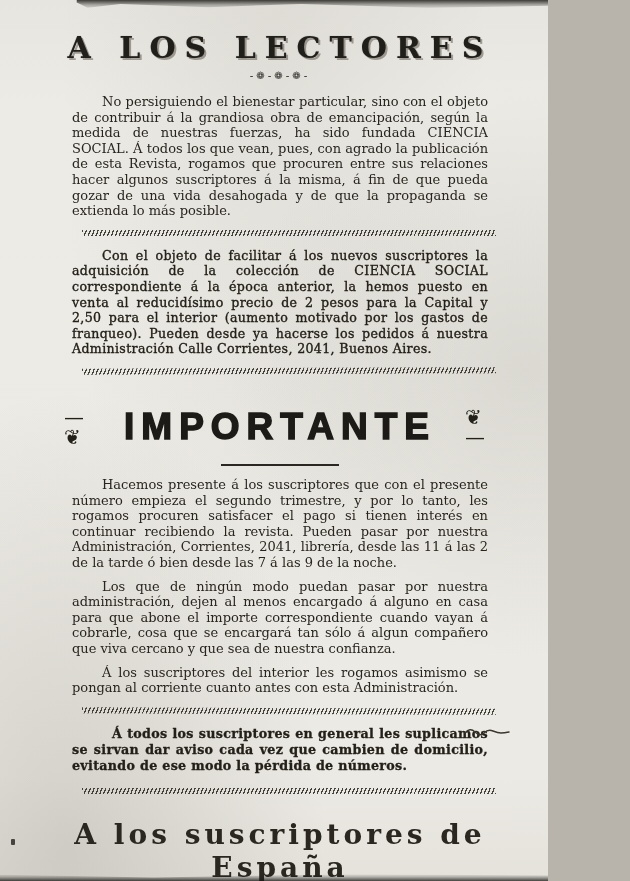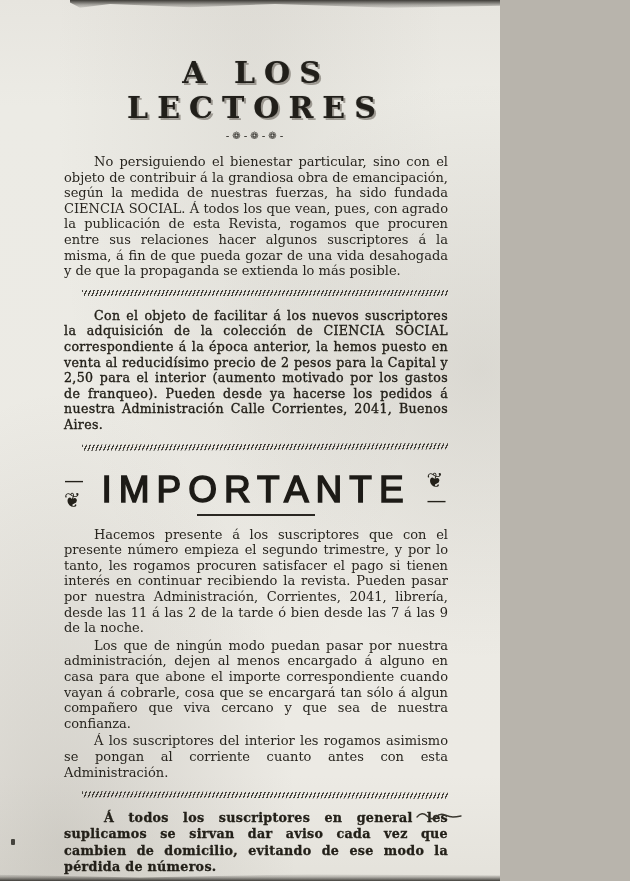--- a/index.html
+++ b/index.html
@@ -2,22 +2,22 @@
 <html><head>
 <meta charset="utf-8">
 <style>
   html,body{margin:0;padding:0;}
   body{
     width:630px;height:881px;overflow:hidden;
     background:#b8b4ac;
     font-family:"DejaVu Serif", serif;
   }
   .page{
-    position:relative;width:500px;height:881px;box-sizing:border-box;
-    padding:55px 52px 0 64px;
+    position:relative;width:548px;height:881px;box-sizing:border-box;
+    padding:30px 52px 0 64px;
     color:#26231e;
     background:
       radial-gradient(ellipse at 12% 96%, rgba(110,105,95,0.20), transparent 38%),
       radial-gradient(ellipse at 96% 42%, rgba(110,105,95,0.14), transparent 40%),
       radial-gradient(ellipse at 50% 10%, rgba(130,125,115,0.10), transparent 55%),
       linear-gradient(to bottom, #e7e5df 0%, #ecebe5 12%, #eceae4 88%, #e4e2db 100%);
   }
   
   .edge-top{
     position:absolute;top:0;left:0;width:100%;height:13px;pointer-events:none;
@@ -35,21 +35,21 @@
     margin:0;text-align:center;
     font-size:30px;font-weight:bold;letter-spacing:9px;
     color:#211f1a;
     text-shadow:2px 2px 0 rgba(70,64,55,.45), 0 0 1px rgba(0,0,0,.4);
   }
   .title-ornament{
     margin-top:5px;text-align:center;font-size:10px;letter-spacing:3px;color:#2c2a25;
     font-family:"DejaVu Sans", sans-serif;
   }
 
-  p{margin:0;}
+  p{margin:8px;}
   .body-par{
     margin-top:13px;
     font-size:13px;line-height:1.2;text-align:justify;text-indent:30px;
     color:#28251f;
   }
   .tight{margin-top:2px;}
 
   .bold-par{
     margin-top:12px;
     font-size:12.6px;line-height:1.24;font-weight:normal;text-align:justify;text-indent:30px;
@@ -64,23 +64,23 @@
   }
   .hatch-rule.r2{transform:rotate(-.2deg);}
   .hatch-rule.r3{margin-top:12px;transform:rotate(.2deg);}
   .hatch-rule.r4{margin-top:14px;}
 
   .importante-row{
     margin-top:19px;
     display:flex;justify-content:center;align-items:center;gap:16px;
   }
   h2.importante{
-    margin:0;
+    margin:13px;
     font-family:"Liberation Sans", sans-serif;
-    font-size:37px;font-weight:normal;letter-spacing:7px;
+    font-size:37px;font-weight:bold;letter-spacing:7px;
     color:#1d1b17;-webkit-text-stroke:1.5px #1d1b17;
   }
   .orn{
     font-family:"DejaVu Sans", sans-serif;
     font-size:20px;color:#232019;line-height:1;letter-spacing:-2px;
   }
   .heading-underline{width:118px;height:2px;background:#2a2722;margin:3px auto 0;}
 
   .warning-par{
     margin-top:2px;

